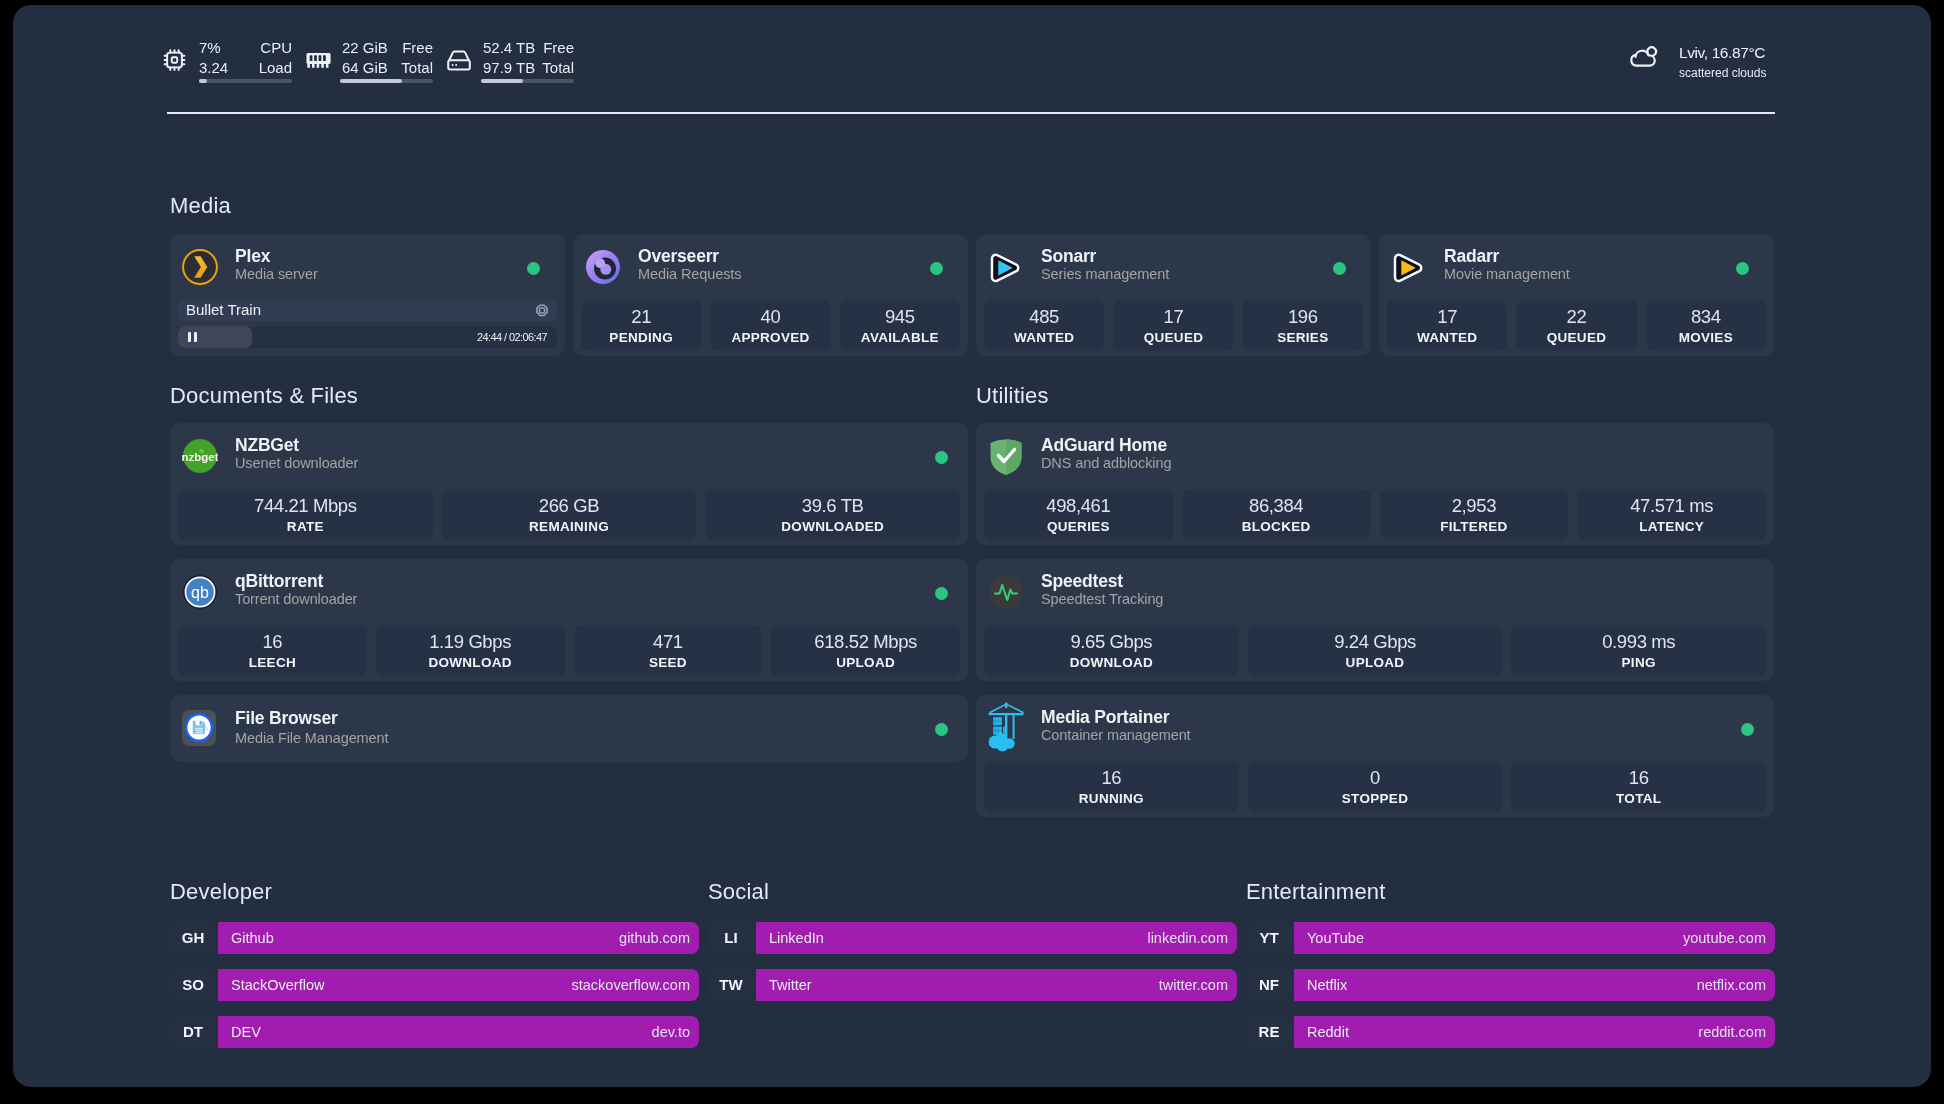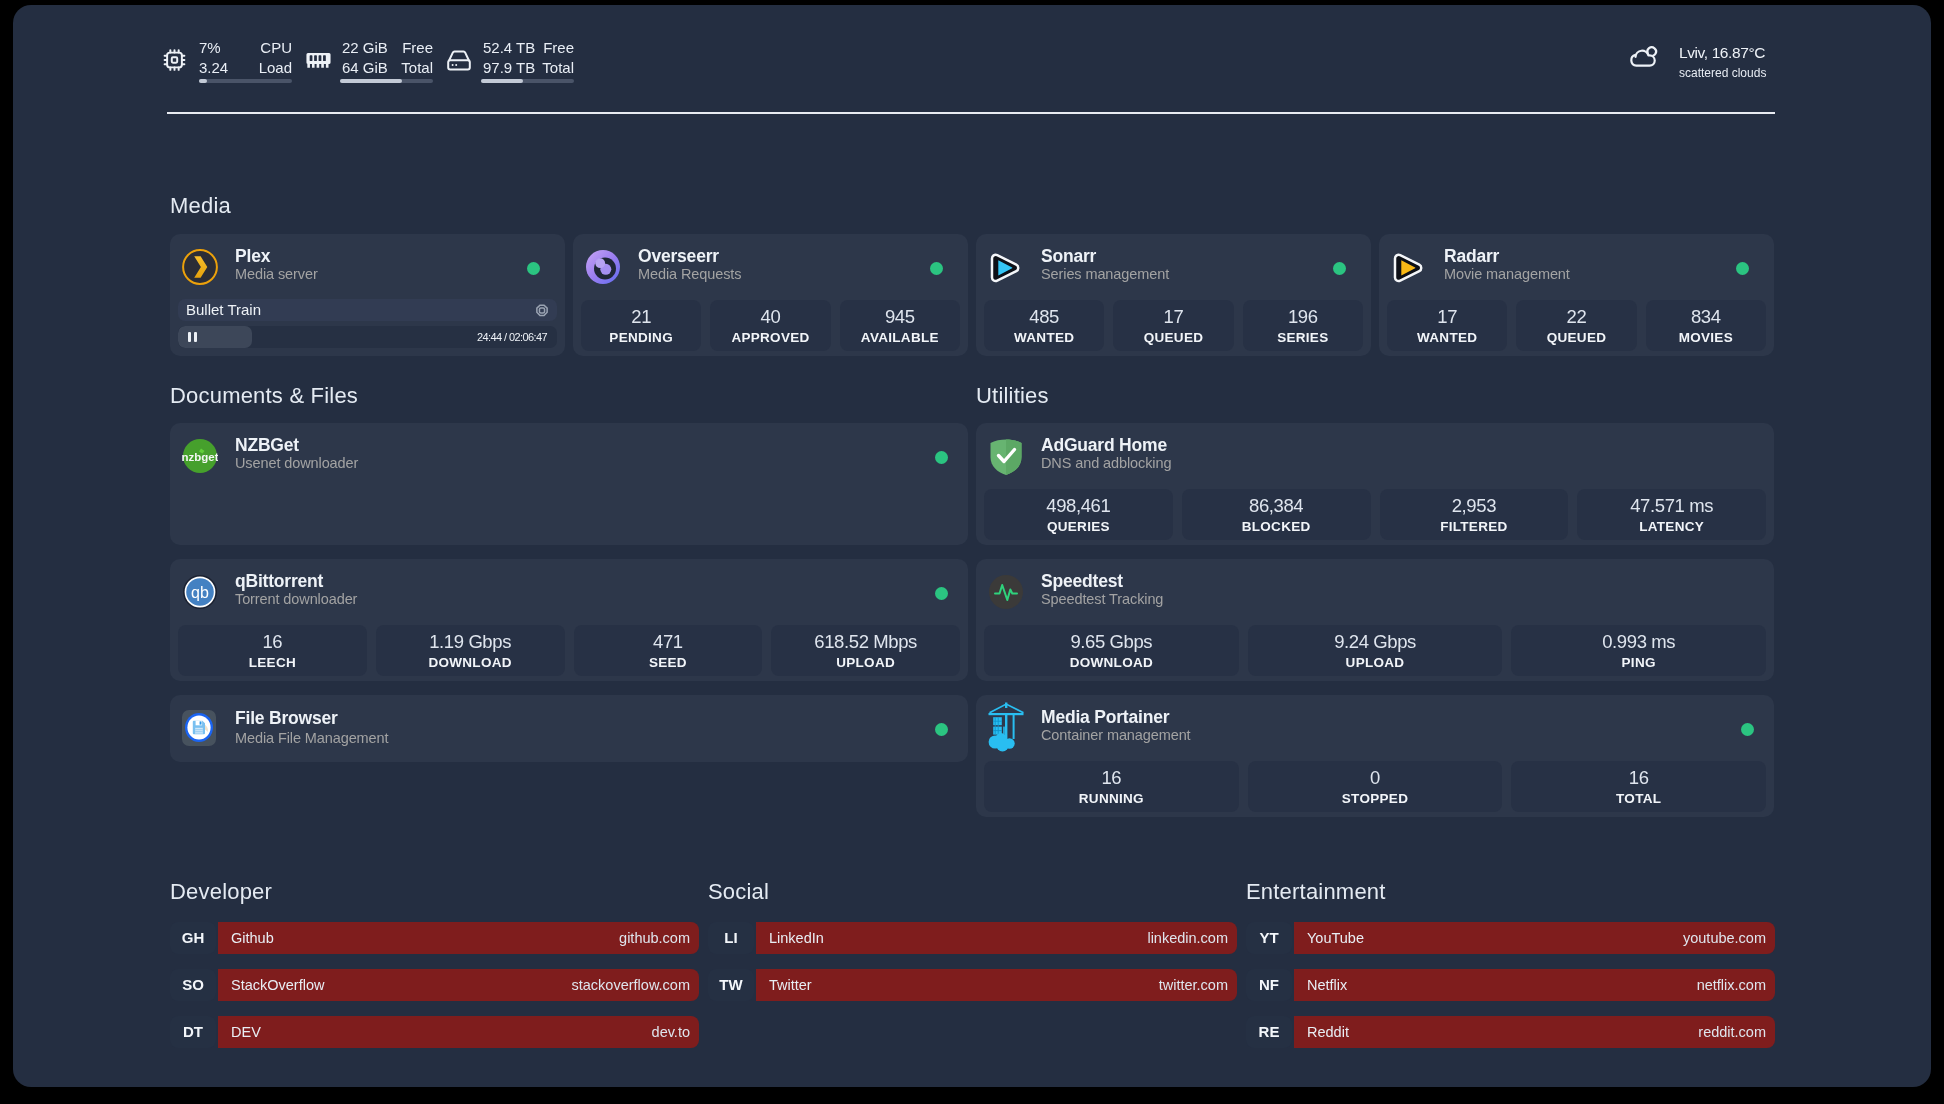--- a/index.html
+++ b/index.html
@@ -17,21 +17,21 @@
     top:28px; }
   .statrow { position:absolute; left:8px; right:8px; top:66px; height:51px; display:flex; gap:9px; }
   .stat { flex:1; background:#273145; border-radius:8px; text-align:center; padding-top:5px; }
   .stat .num { font-size:18.5px; color:#dfe5ee; line-height:24px; letter-spacing:-0.4px; }
   .stat .lbl { font-size:13.5px; font-weight:700; color:#f2f5f9; line-height:17px; letter-spacing:0.3px; }
   .heading { position:absolute; font-size:22px; font-weight:400; color:#e4eaf2; line-height:23px; letter-spacing:0.2px; }
   .bm { position:absolute; width:529px; height:32px; border-radius:8px; }
   .bm .labelbox { position:absolute; left:0; top:0; width:46px; height:32px; background:#253043; border-radius:8px; }
   .bm .ab { position:absolute; left:0; top:0; width:46px; height:32px; line-height:32px;
     text-align:center; font-size:15px; font-weight:700; color:#f3f6fa; }
-  .bm .body { position:absolute; left:48px; right:0; top:0; bottom:0; background:#7f1d1d;
+  .bm .body { position:absolute; left:48px; right:0; top:0; bottom:0; background:#a21caf;
     border-radius:0 8px 8px 0; }
   .bm .nm { position:absolute; left:13px; top:0; line-height:32px; font-size:14.5px; color:#e9eef4; }
   .bm .url { position:absolute; right:9px; top:0; line-height:32px; font-size:14.5px; color:#dfe5ed; }
   svg { display:block; }
 </style>
 </head>
 <body>
 <div class="panel"></div>
 
 <div class="abs" id="topbar" style="left:0;top:0;width:1944px;height:130px;">
@@ -197,20 +197,34 @@
 
 <div class="card" style="left:170px;top:423px;width:798px;height:122px;">
   <svg class="icon35" viewBox="0 0 36 36">
     <circle cx="18" cy="18" r="17" fill="#46a02c"></circle>
     <path d="M19 10.5 l3.5 2.5 -2 2.5 -3.5 -2z" fill="#63ce3a"></path>
     <text x="18" y="22.5" text-anchor="middle" font-size="11.5" font-weight="700" fill="#f4f7f4" font-family="Liberation Sans">nzbget</text>
   </svg>
   <div class="title">NZBGet</div>
   <div class="subtitle">Usenet downloader</div>
   <div class="dot" style="right:20px;"></div>
+  <div class="statrow">
+    <div class="stat">
+        <div class="num">744.21 Mbps</div>
+        <div class="lbl">RATE</div>
+      </div>
+    <div class="stat">
+        <div class="num">266 GB</div>
+        <div class="lbl">REMAINING</div>
+      </div>
+    <div class="stat">
+        <div class="num">39.6 TB</div>
+        <div class="lbl">DOWNLOADED</div>
+      </div>
+  </div>
 </div>
 
 <div class="card" style="left:976px;top:423px;width:798px;height:122px;">
   <svg class="icon35" style="height:38px;" viewBox="0 0 36 38">
     <path d="M18 1.5 C23 1.5 29.5 2.7 33.5 4.9 V19 C33.5 28 27 34.3 18 37 C9 34.3 2.5 28 2.5 19 V4.9 C6.5 2.7 13 1.5 18 1.5z" fill="#67b471"></path>
     <path d="M18 1.5 C23 1.5 29.5 2.7 33.5 4.9 V19 C33.5 28 27 34.3 18 37z" fill="#5ca865"></path>
     <path d="M10.5 17.5 L16 23.5 L26.5 11.5" fill="none" stroke="#ffffff" stroke-width="3.4" stroke-linecap="round" stroke-linejoin="round"></path>
   </svg>
   <div class="title">AdGuard Home</div>
   <div class="subtitle">DNS and adblocking</div>

